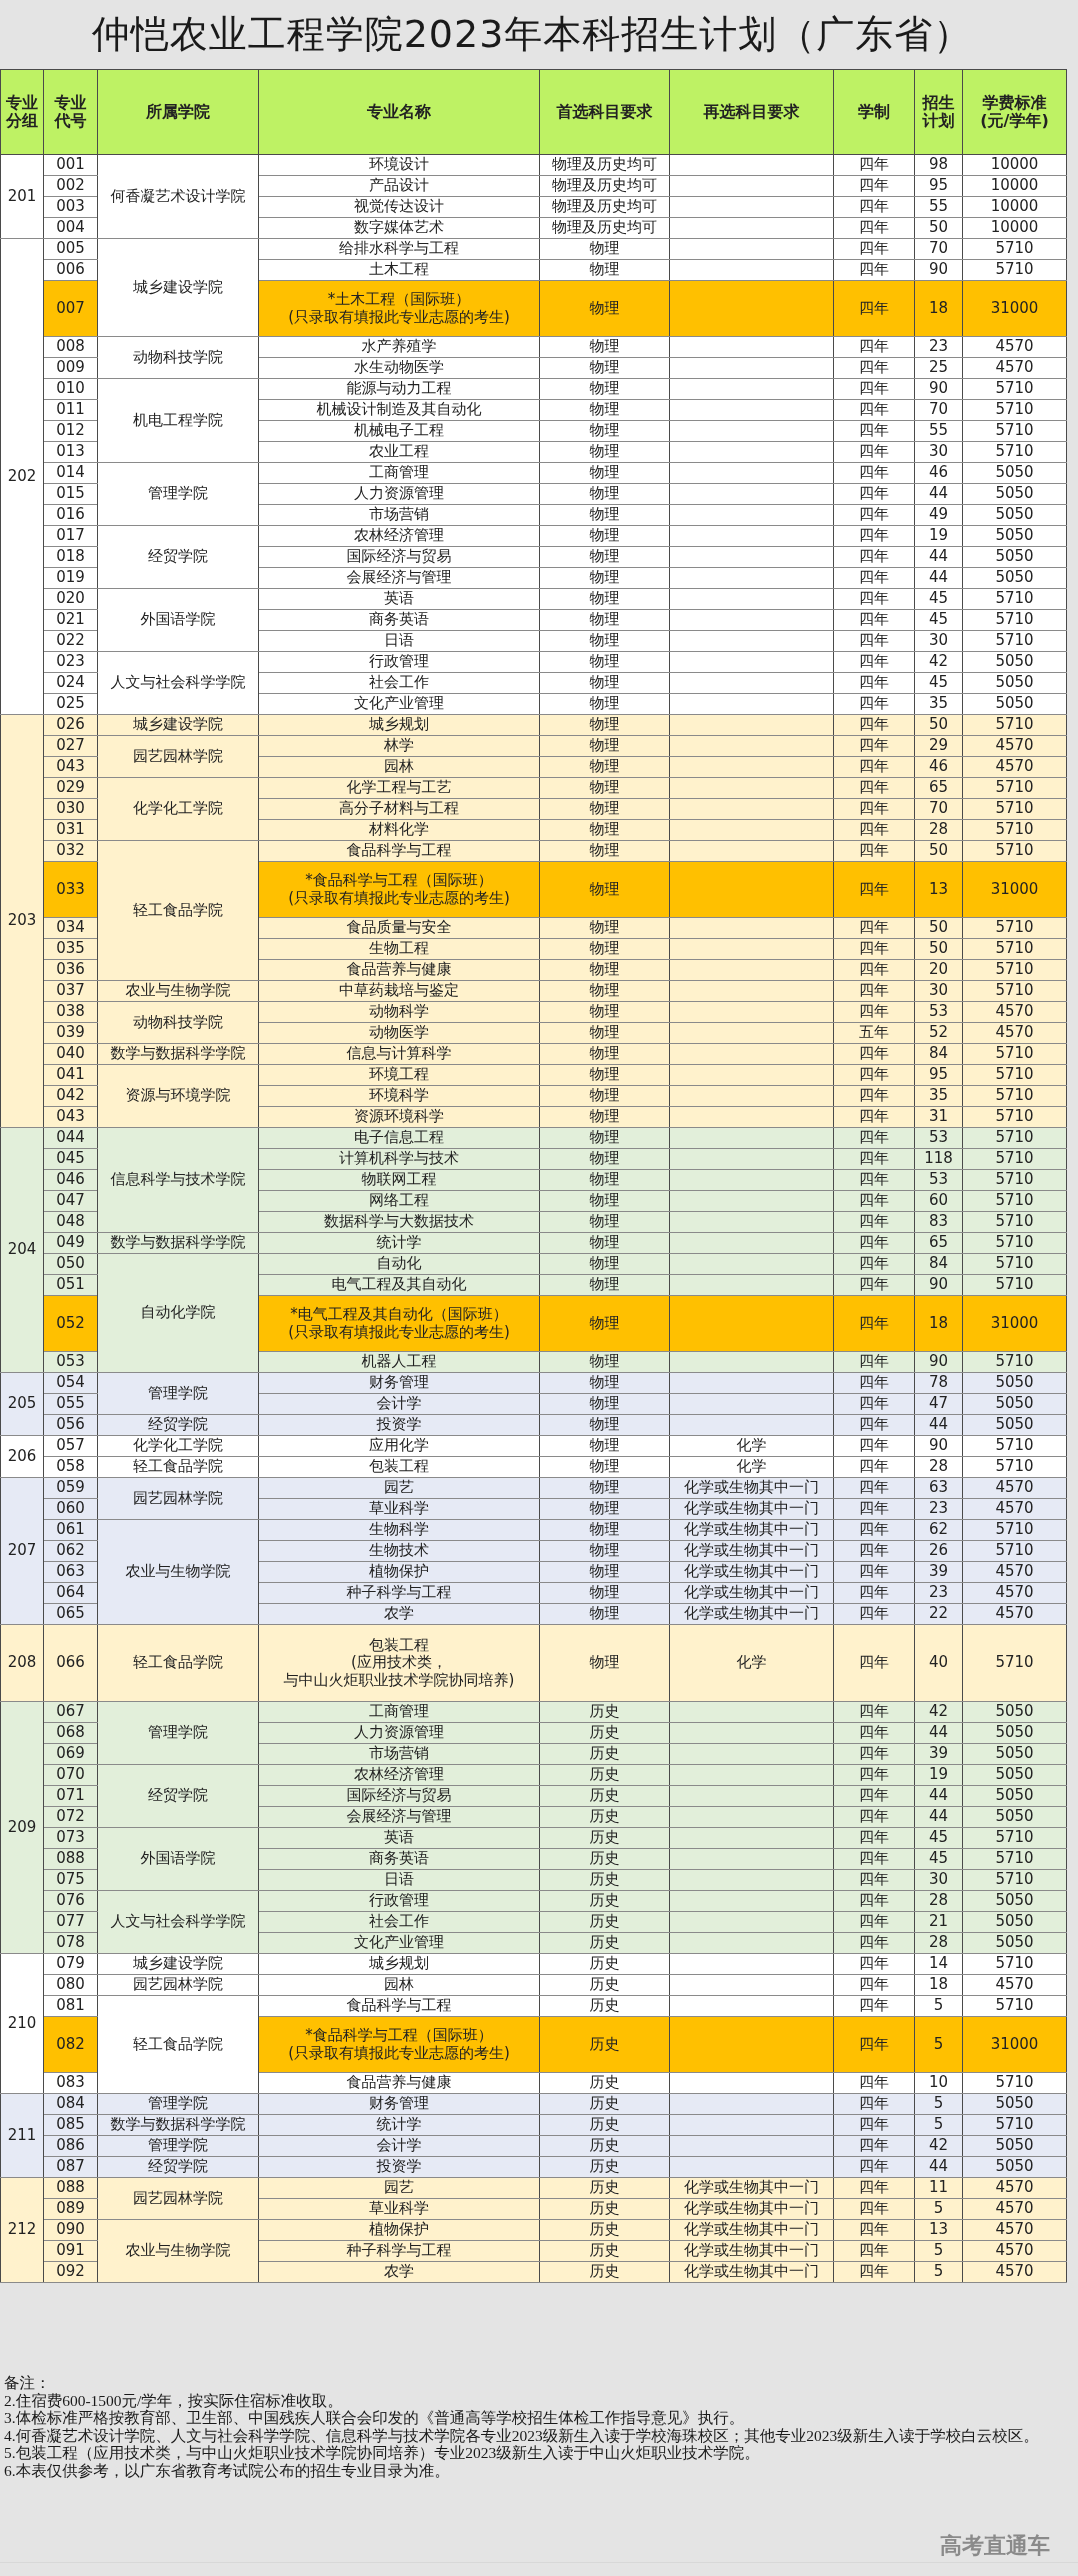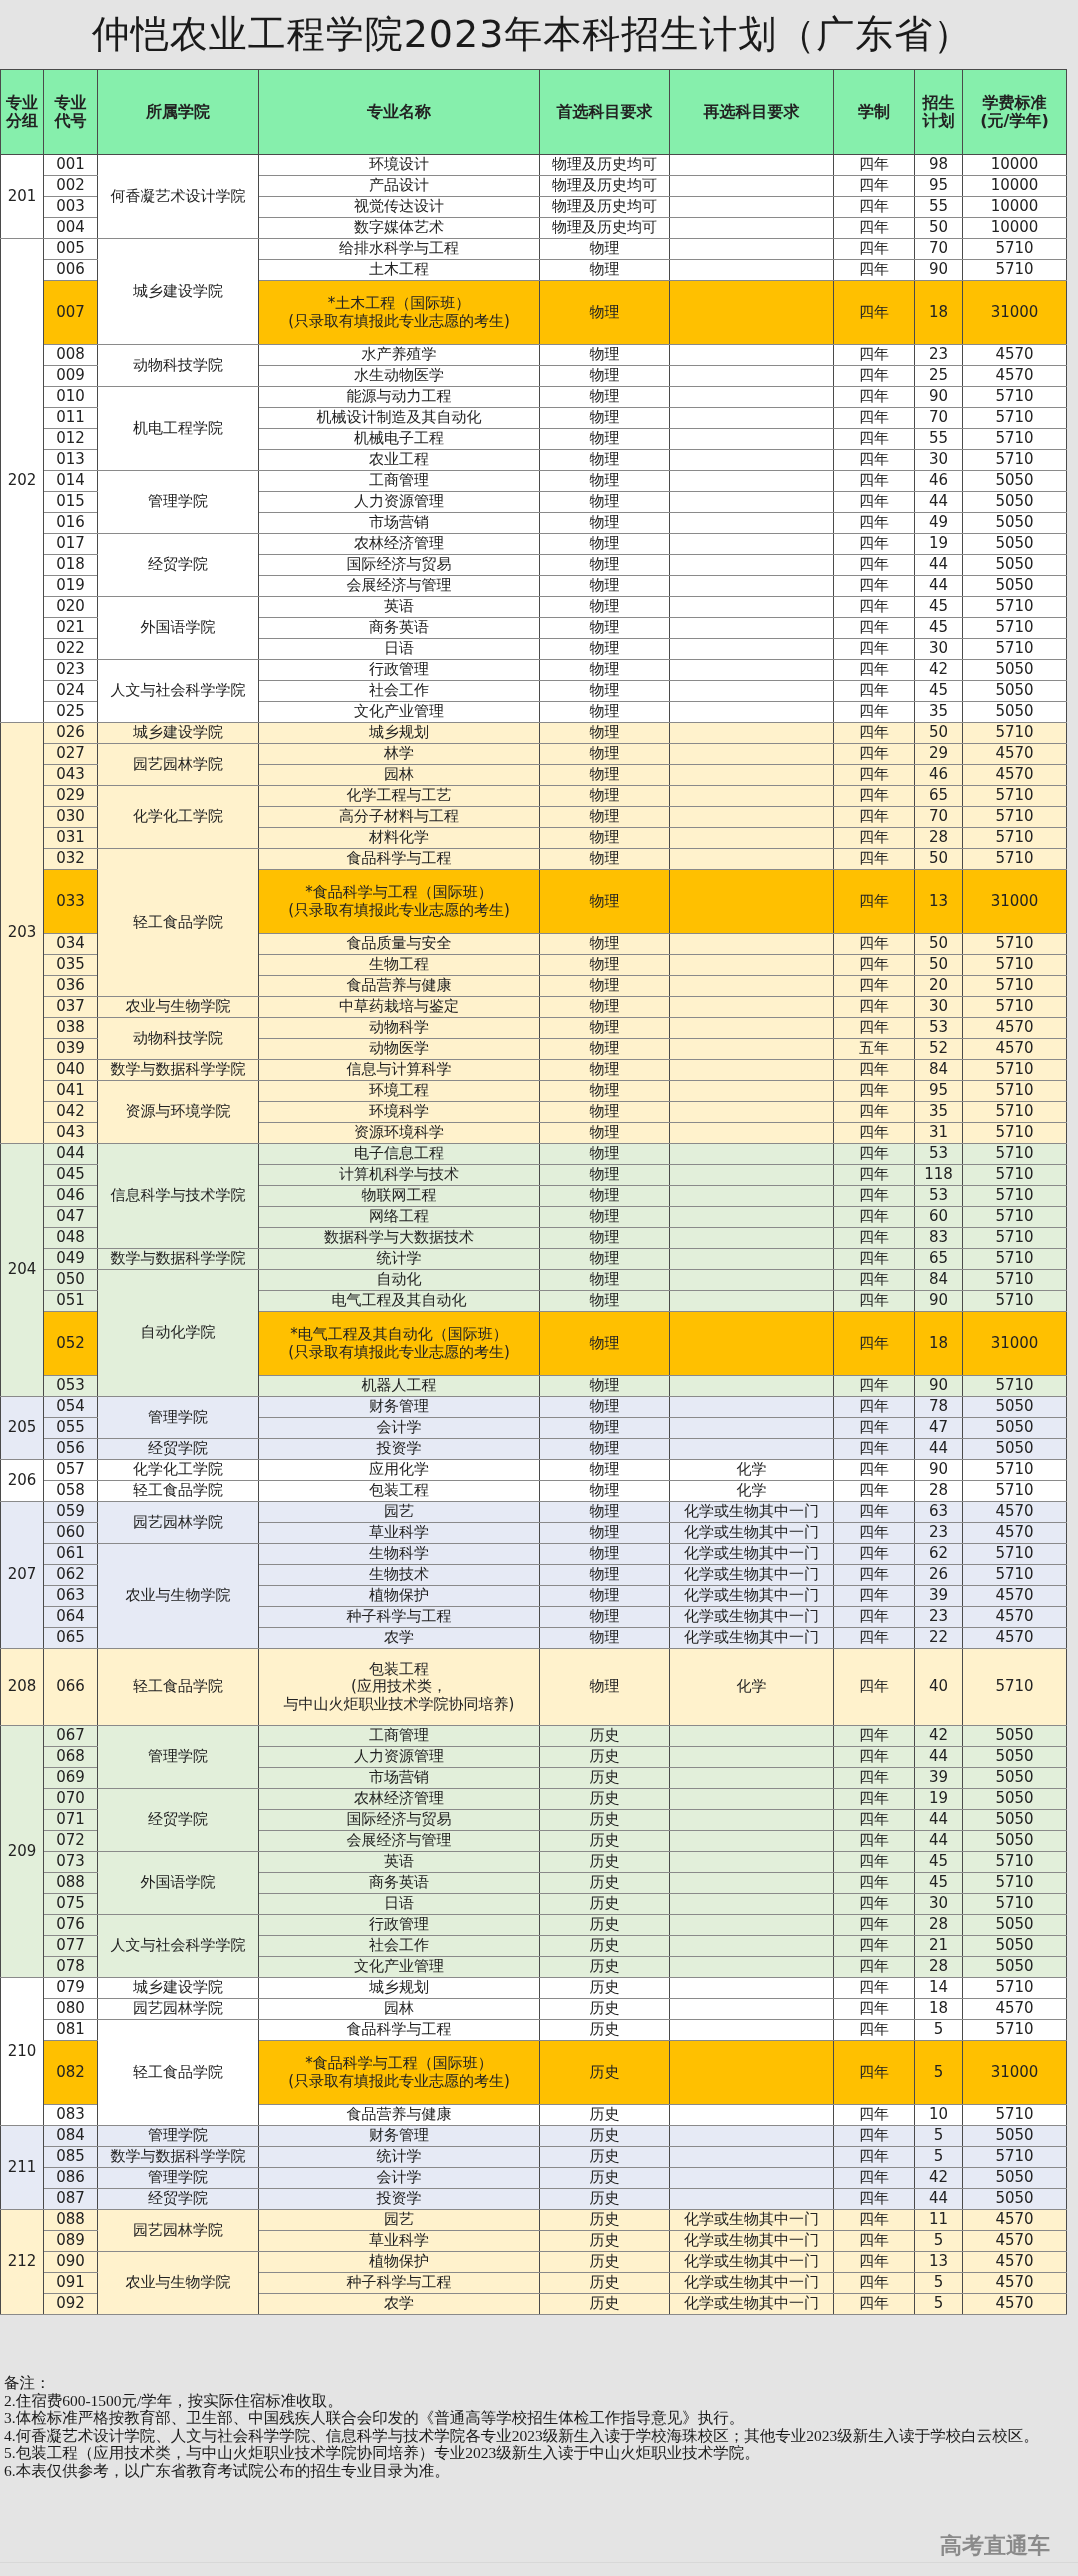--- a/index.html
+++ b/index.html
@@ -10,23 +10,23 @@
     background-size: 1px 1px; }
   .title { position:absolute; left:0; top:0; width:1064px; height:69px;
     display:flex; align-items:center; justify-content:center;
     font-size:38px; font-weight:normal; color:#1a1a1a; letter-spacing:1px;
     border-bottom:2px solid #0ea5e9; }
   table.plan { position:absolute; left:0; top:69px; width:1064px;
     border-collapse:collapse; table-layout:fixed; font-size:15px; }
   table.plan th, table.plan td { border:1px solid #4a4a4a; text-align:center;
     vertical-align:middle; padding:0; line-height:1.15; overflow:hidden; }
   table.plan td { border-top-color:#8a8a8a; border-bottom-color:#8a8a8a; }
-  table.plan th { background:#86efac; font-weight:bold; font-size:16px; height:84px; color:#222; }
+  table.plan th { background:#bef264; font-weight:bold; font-size:16px; height:84px; color:#222; }
   .r { height:21px; }
-  .r2 { height:64px; }
+  .r2 { height:56px; }
   .r3 { height:77px; }
   .g-white td { background:#ffffff; }
   .g-cream td { background:#fff2cc; }
   .g-green td { background:#e2efda; }
   .g-blue td { background:#e6eaf5; }
   tr.intl td.hl { background:#ffc000; }
   .notes { position:absolute; left:4px; top:2374px; width:1058px;
     font-size:15.5px; line-height:17.5px; color:#1a1a1a;
     font-family:Liberation Serif, serif; }
   .notes p { margin:0; }

